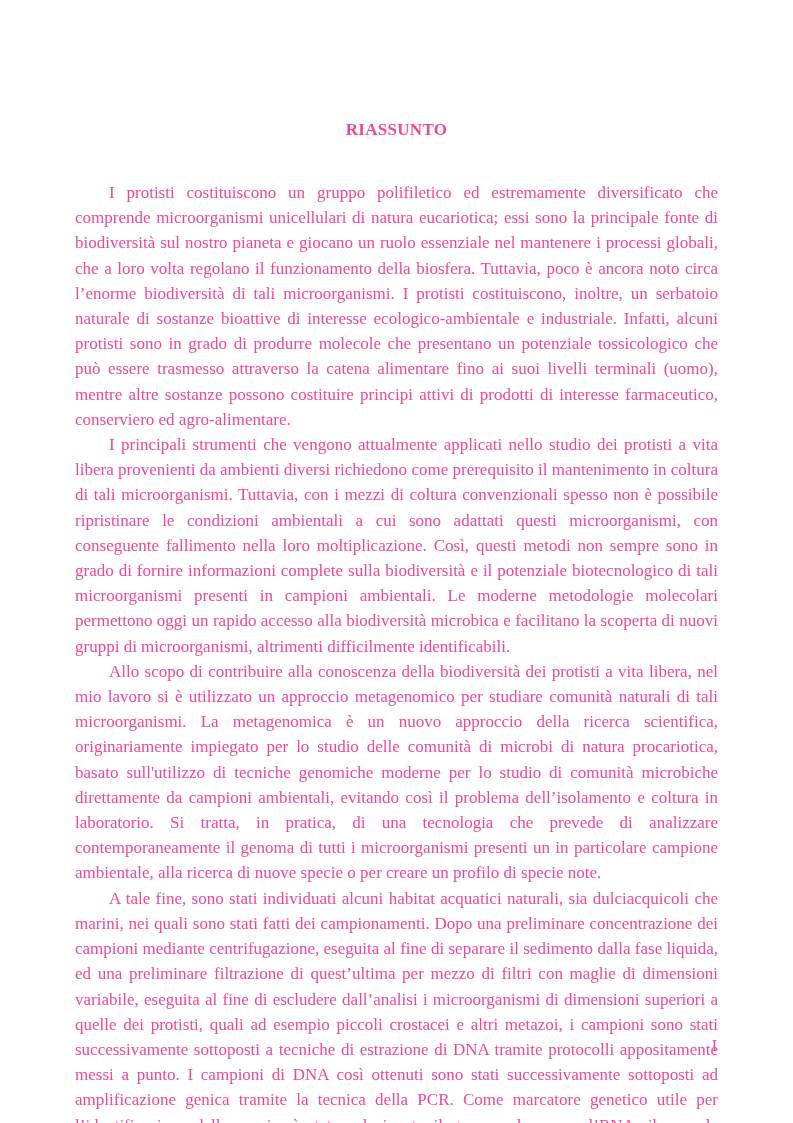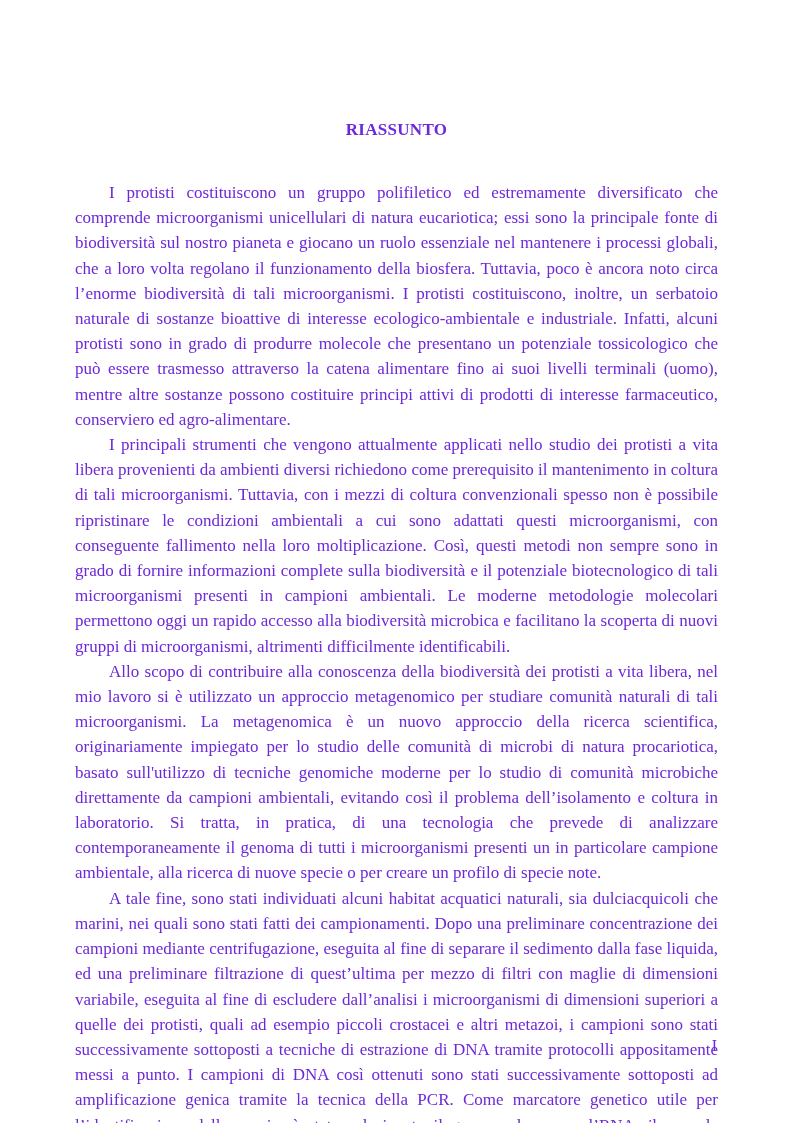--- a/index.html
+++ b/index.html
@@ -5,21 +5,21 @@
   html, body {
     margin: 0;
     padding: 0;
     background: #ffffff;
   }
   .page {
     position: relative;
     width: 793px;
     height: 1123px;
     background: #ffffff;
-    color: #6d28d9;
+    color: #ec4899;
     font-family: "Liberation Serif", serif;
     overflow: hidden;
   }
   .doc-title {
     position: absolute;
     top: 120px;
     left: 75px;
     right: 75px;
     margin: 0;
     text-align: center;

